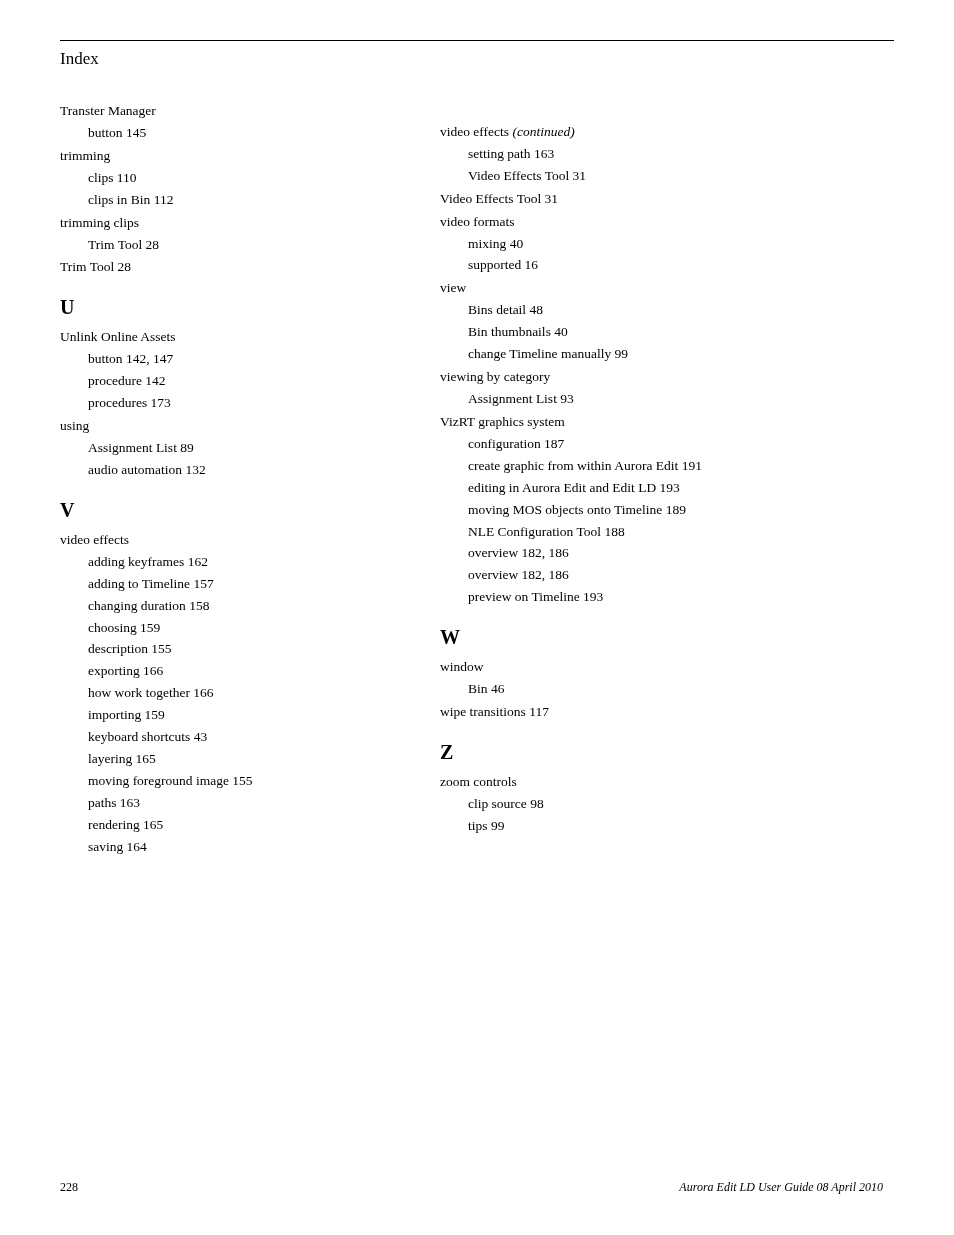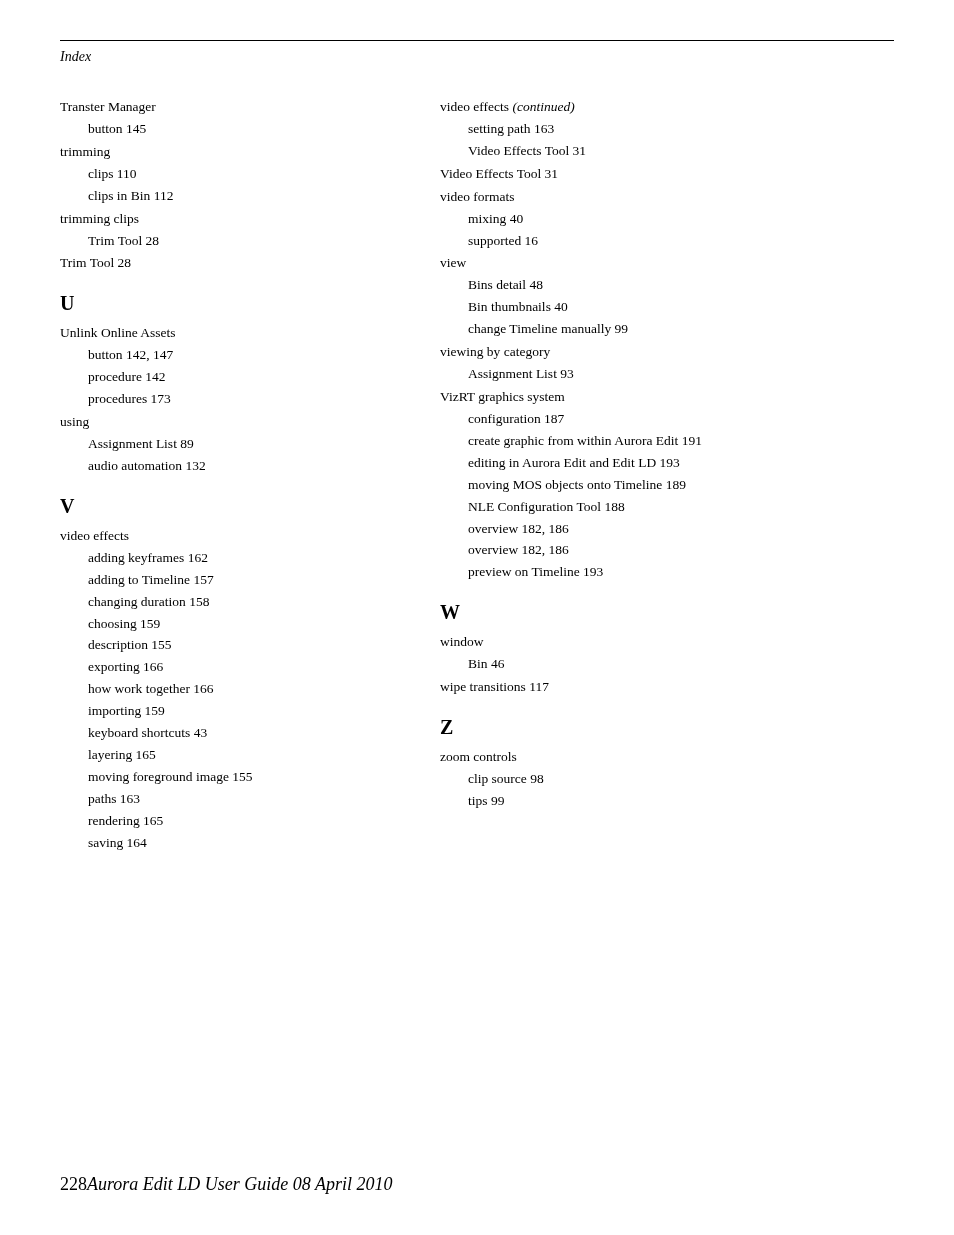--- a/index.html
+++ b/index.html
@@ -20,35 +20,36 @@
       width: 954px;
       min-height: 1235px;
       padding: 40px 60px 60px 60px;
       position: relative;
     }
     .top-rule {
       border-top: 1px solid #000;
       margin-bottom: 8px;
     }
     .header {
-      font-style: italic;
-      font-size: 14px;
+      font-size: 17px;
       margin-bottom: 30px;
     }
     .footer {
       position: absolute;
       bottom: 40px;
       left: 60px;
-      right: 60px;
+      right: 71px;
       display: flex;
-      font-size: 18px;
+      justify-content: space-between;
+      font-size: 12px;
     }
     .content {
       display: flex;
       gap: 40px;
+      align-items: center;
     }
     .left-col {
       width: 340px;
       flex-shrink: 0;
     }
     .right-col {
       flex: 1;
     }
     .section-letter {
       font-size: 20px;

